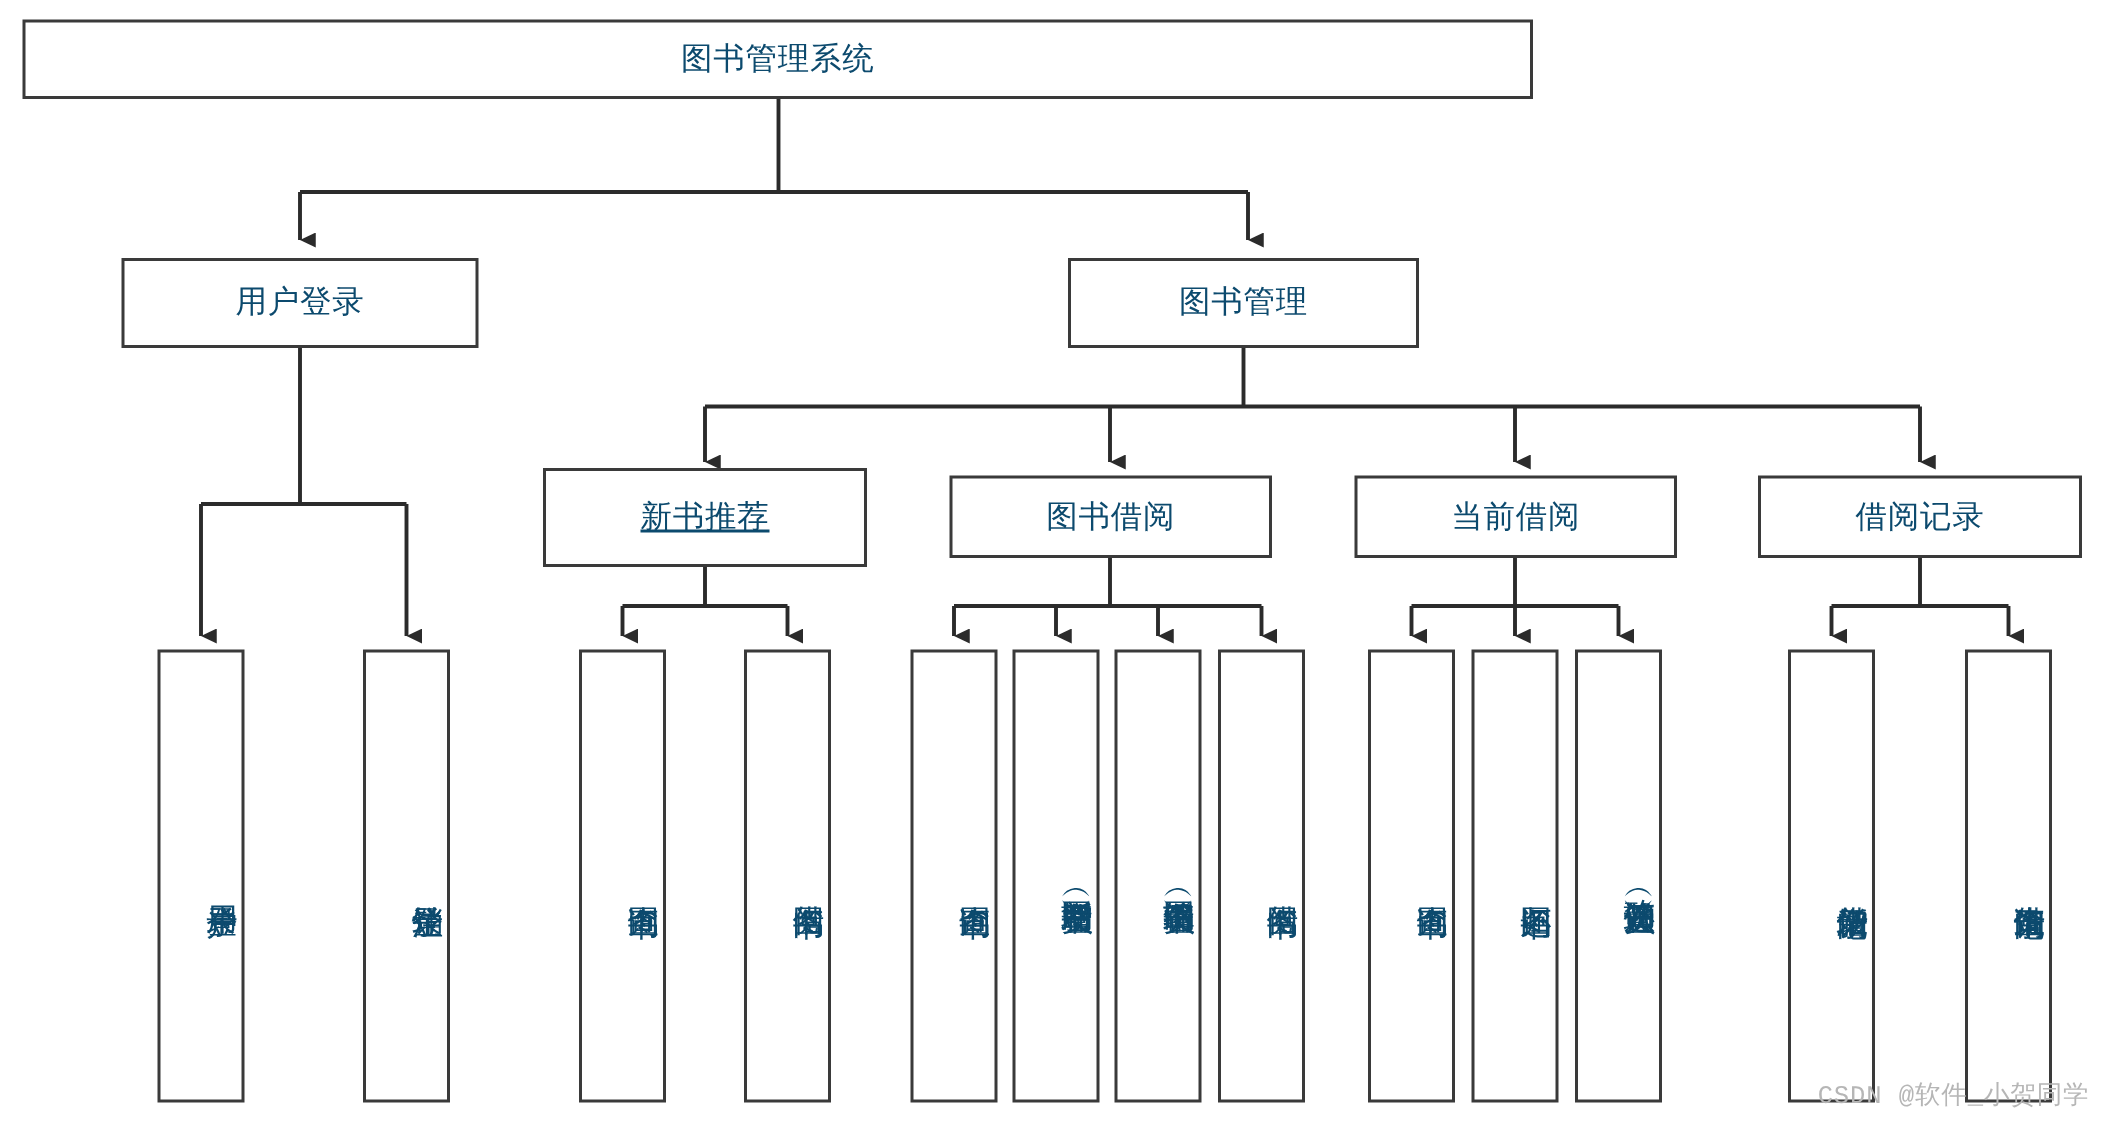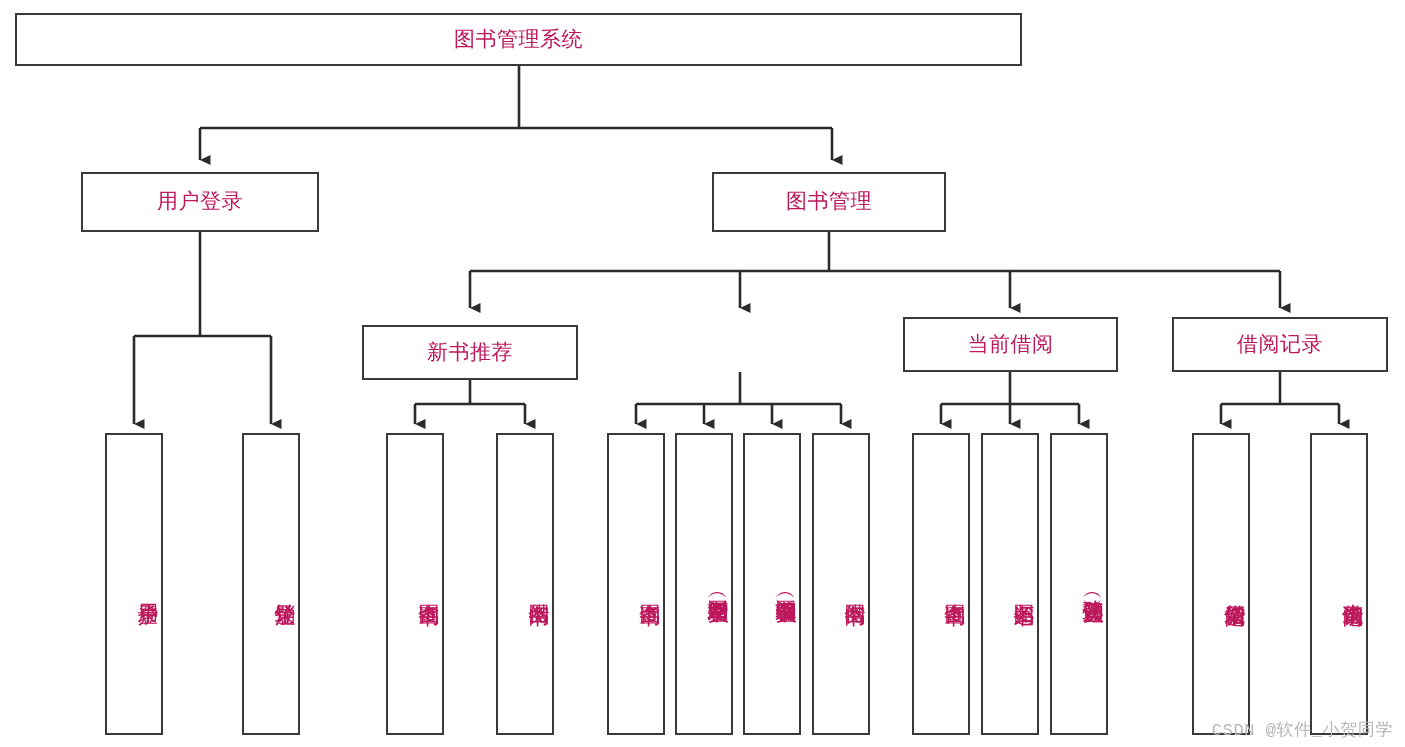--- a/index.html
+++ b/index.html
@@ -26,21 +26,21 @@
     pointer-events: none;
   }
   .node {
     position: absolute;
     box-sizing: border-box;
     background: #ffffff;
     border: 2px solid #3a3a3a;
     display: flex;
     align-items: center;
     justify-content: center;
-    color: #be185d;
+    color: #0c4a6e;
     letter-spacing: 0.5px;
   }
   .node.horiz {
     font-size: 21px;
     line-height: 1.2;
     padding: 0 6px;
     text-align: center;
   }
   .node.vert {
     writing-mode: vertical-rl;
@@ -126,22 +126,25 @@
     <span>图书管理系统</span>
   </div>
 
   <div class="node horiz" style="left:81px; top:172px; width:238px; height:60px;">
     <span>用户登录</span>
   </div>
   <div class="node horiz" style="left:712px; top:172px; width:234px; height:60px;">
     <span>图书管理</span>
   </div>
 
-  <div class="node horiz" style="left:362px; top:325px; width:216px; height:55px;">
+  <div class="node horiz" style="left:362px; top:312px; width:216px; height:66px;text-decoration:underline;">
     <span>新书推荐</span>
+  </div>
+  <div class="node horiz" style="left:633px; top:317px; width:215px; height:55px;">
+    <span>图书借阅</span>
   </div>
   <div class="node horiz" style="left:1172px; top:317px; width:216px; height:55px;">
     <span>借阅记录</span>
   </div>
   <div class="node horiz" style="left:903px; top:317px; width:215px; height:55px;">
     <span>当前借阅</span>
   </div>
 
   <div class="node vert" style="left:105px; top:433px; width:58px; height:302px;">
     <span>用户登录</span>

